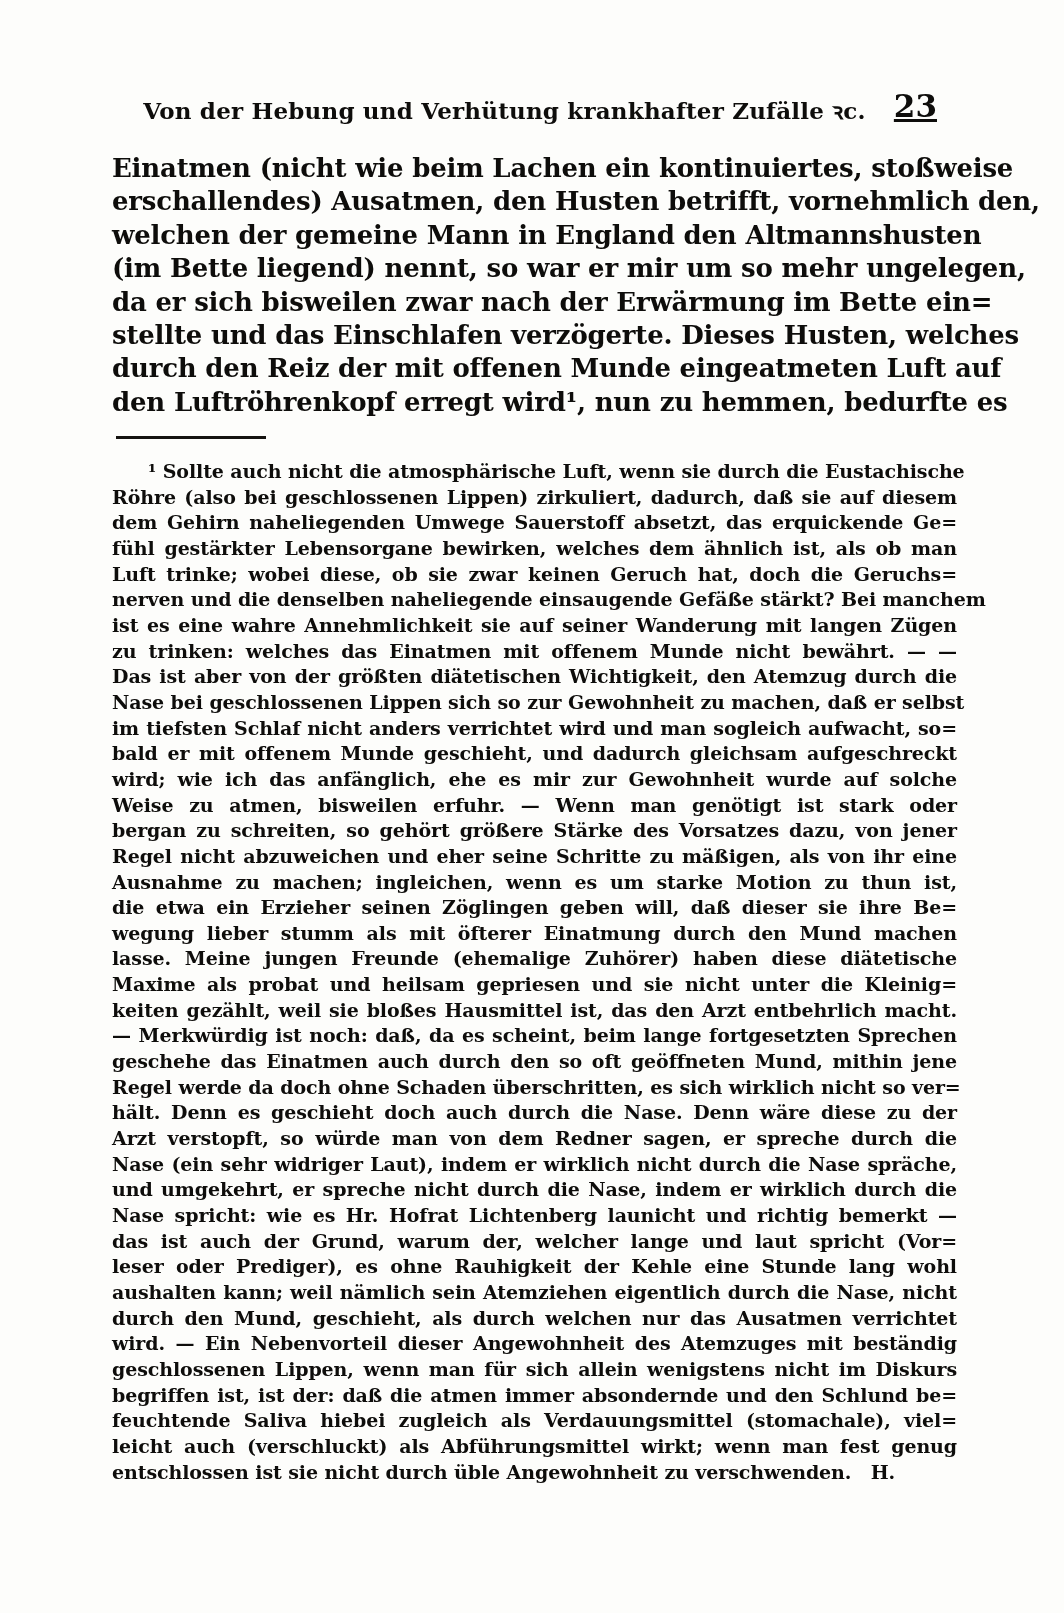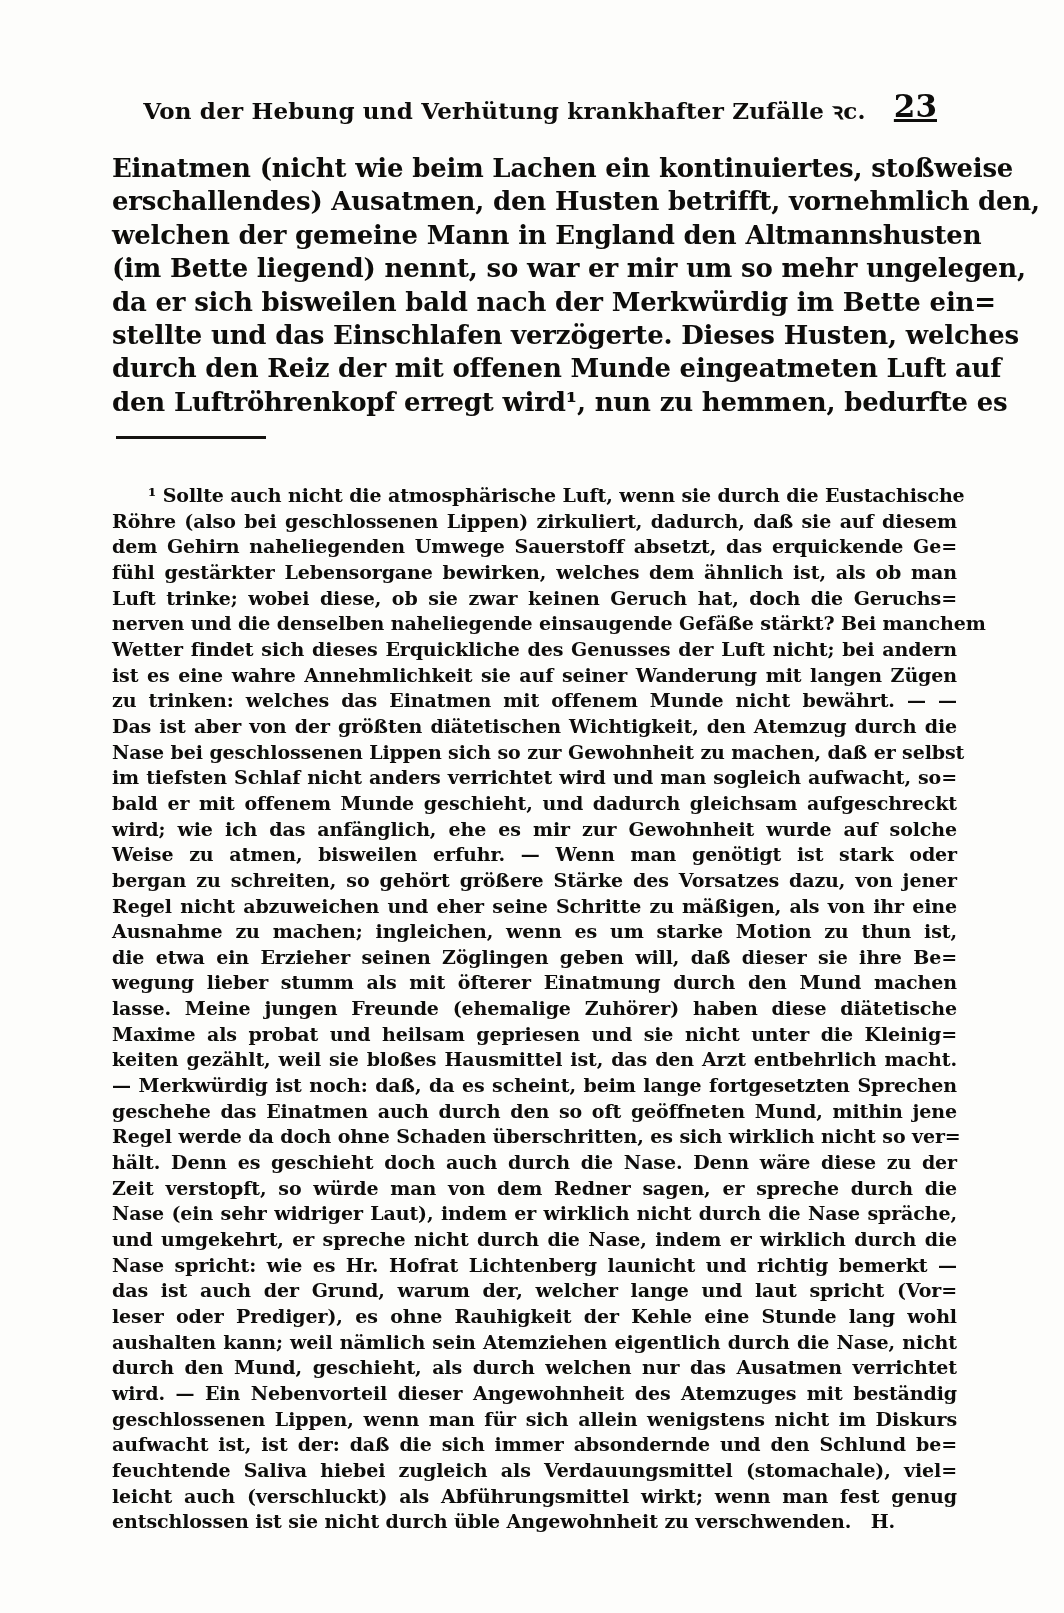--- a/index.html
+++ b/index.html
@@ -61,21 +61,20 @@
     width: 150px;
     height: 3px;
     background: #151310;
   }
   
   .footnote {
     position: absolute;
     top: 459px;
     left: 112px;
     width: 845px;
-    margin-top: 24px;
   }
   .footnote .fline {
     font-size: 19px;
     line-height: 25.65px;
     white-space: nowrap;
     text-align: justify;
     text-align-last: justify;
     letter-spacing: -0.1px;
   }
   .footnote .fline:first-child {
@@ -101,68 +100,67 @@
   <div class="running-header">
     <div class="header-title">Von der Hebung und Verhütung krankhafter Zufälle ꝛc.</div>
     <div class="page-number">23</div>
   </div>
 
   <div class="main-text">
       <div class="mline">Einatmen (nicht wie beim Lachen ein kontinuiertes, stoßweise</div>
       <div class="mline">erschallendes) Ausatmen, den Husten betrifft, vornehmlich den,</div>
       <div class="mline">welchen der gemeine Mann in England den Altmannshusten</div>
       <div class="mline">(im Bette liegend) nennt, so war er mir um so mehr ungelegen,</div>
-      <div class="mline">da er sich bisweilen bald nach der Merkwürdig im Bette ein=</div>
+      <div class="mline">da er sich bisweilen zwar nach der Erwärmung im Bette ein=</div>
       <div class="mline">stellte und das Einschlafen verzögerte. Dieses Husten, welches</div>
       <div class="mline">durch den Reiz der mit offenen Munde eingeatmeten Luft auf</div>
       <div class="mline">den Luftröhrenkopf erregt wird¹, nun zu hemmen, bedurfte es</div>
     </div>
 
   <div class="fn-rule"></div>
 
   <div class="footnote">
     <div class="fn-lines">
         <div class="fline">¹ Sollte auch nicht die atmosphärische Luft, wenn sie durch die Eustachische</div>
         <div class="fline">Röhre (also bei geschlossenen Lippen) zirkuliert, dadurch, daß sie auf diesem</div>
         <div class="fline">dem Gehirn naheliegenden Umwege Sauerstoff absetzt, das erquickende Ge=</div>
         <div class="fline">fühl gestärkter Lebensorgane bewirken, welches dem ähnlich ist, als ob man</div>
         <div class="fline">Luft trinke; wobei diese, ob sie zwar keinen Geruch hat, doch die Geruchs=</div>
         <div class="fline">nerven und die denselben naheliegende einsaugende Gefäße stärkt? Bei manchem</div>
-        <div class="fline">Wetter findet sich dieses Erquickliche des Genusses der Luft nicht; bei andern</div>
         <div class="fline">ist es eine wahre Annehmlichkeit sie auf seiner Wanderung mit langen Zügen</div>
         <div class="fline">zu trinken: welches das Einatmen mit offenem Munde nicht bewährt. — —</div>
         <div class="fline">Das ist aber von der größten diätetischen Wichtigkeit, den Atemzug durch die</div>
         <div class="fline">Nase bei geschlossenen Lippen sich so zur Gewohnheit zu machen, daß er selbst</div>
         <div class="fline">im tiefsten Schlaf nicht anders verrichtet wird und man sogleich aufwacht, so=</div>
         <div class="fline">bald er mit offenem Munde geschieht, und dadurch gleichsam aufgeschreckt</div>
         <div class="fline">wird; wie ich das anfänglich, ehe es mir zur Gewohnheit wurde auf solche</div>
         <div class="fline">Weise zu atmen, bisweilen erfuhr. — Wenn man genötigt ist stark oder</div>
         <div class="fline">bergan zu schreiten, so gehört größere Stärke des Vorsatzes dazu, von jener</div>
         <div class="fline">Regel nicht abzuweichen und eher seine Schritte zu mäßigen, als von ihr eine</div>
         <div class="fline">Ausnahme zu machen; ingleichen, wenn es um starke Motion zu thun ist,</div>
         <div class="fline">die etwa ein Erzieher seinen Zöglingen geben will, daß dieser sie ihre Be=</div>
         <div class="fline">wegung lieber stumm als mit öfterer Einatmung durch den Mund machen</div>
         <div class="fline">lasse. Meine jungen Freunde (ehemalige Zuhörer) haben diese diätetische</div>
         <div class="fline">Maxime als probat und heilsam gepriesen und sie nicht unter die Kleinig=</div>
         <div class="fline">keiten gezählt, weil sie bloßes Hausmittel ist, das den Arzt entbehrlich macht.</div>
         <div class="fline">— Merkwürdig ist noch: daß, da es scheint, beim lange fortgesetzten Sprechen</div>
         <div class="fline">geschehe das Einatmen auch durch den so oft geöffneten Mund, mithin jene</div>
         <div class="fline">Regel werde da doch ohne Schaden überschritten, es sich wirklich nicht so ver=</div>
         <div class="fline">hält. Denn es geschieht doch auch durch die Nase. Denn wäre diese zu der</div>
-        <div class="fline">Zeit verstopft, so würde man von dem Redner sagen, er spreche durch die</div>
+        <div class="fline">Arzt verstopft, so würde man von dem Redner sagen, er spreche durch die</div>
         <div class="fline">Nase (ein sehr widriger Laut), indem er wirklich nicht durch die Nase spräche,</div>
         <div class="fline">und umgekehrt, er spreche nicht durch die Nase, indem er wirklich durch die</div>
         <div class="fline">Nase spricht: wie es Hr. Hofrat Lichtenberg launicht und richtig bemerkt —</div>
         <div class="fline">das ist auch der Grund, warum der, welcher lange und laut spricht (Vor=</div>
         <div class="fline">leser oder Prediger), es ohne Rauhigkeit der Kehle eine Stunde lang wohl</div>
         <div class="fline">aushalten kann; weil nämlich sein Atemziehen eigentlich durch die Nase, nicht</div>
         <div class="fline">durch den Mund, geschieht, als durch welchen nur das Ausatmen verrichtet</div>
         <div class="fline">wird. — Ein Nebenvorteil dieser Angewohnheit des Atemzuges mit beständig</div>
         <div class="fline">geschlossenen Lippen, wenn man für sich allein wenigstens nicht im Diskurs</div>
-        <div class="fline">aufwacht ist, ist der: daß die sich immer absondernde und den Schlund be=</div>
+        <div class="fline">begriffen ist, ist der: daß die atmen immer absondernde und den Schlund be=</div>
         <div class="fline">feuchtende Saliva hiebei zugleich als Verdauungsmittel (stomachale), viel=</div>
         <div class="fline">leicht auch (verschluckt) als Abführungsmittel wirkt; wenn man fest genug</div>
       </div>
     <div class="fn-last">
       <span>entschlossen ist sie nicht durch üble Angewohnheit zu verschwenden.</span>
       <span class="signature">H.</span>
     </div>
   </div>
 
 </div>

